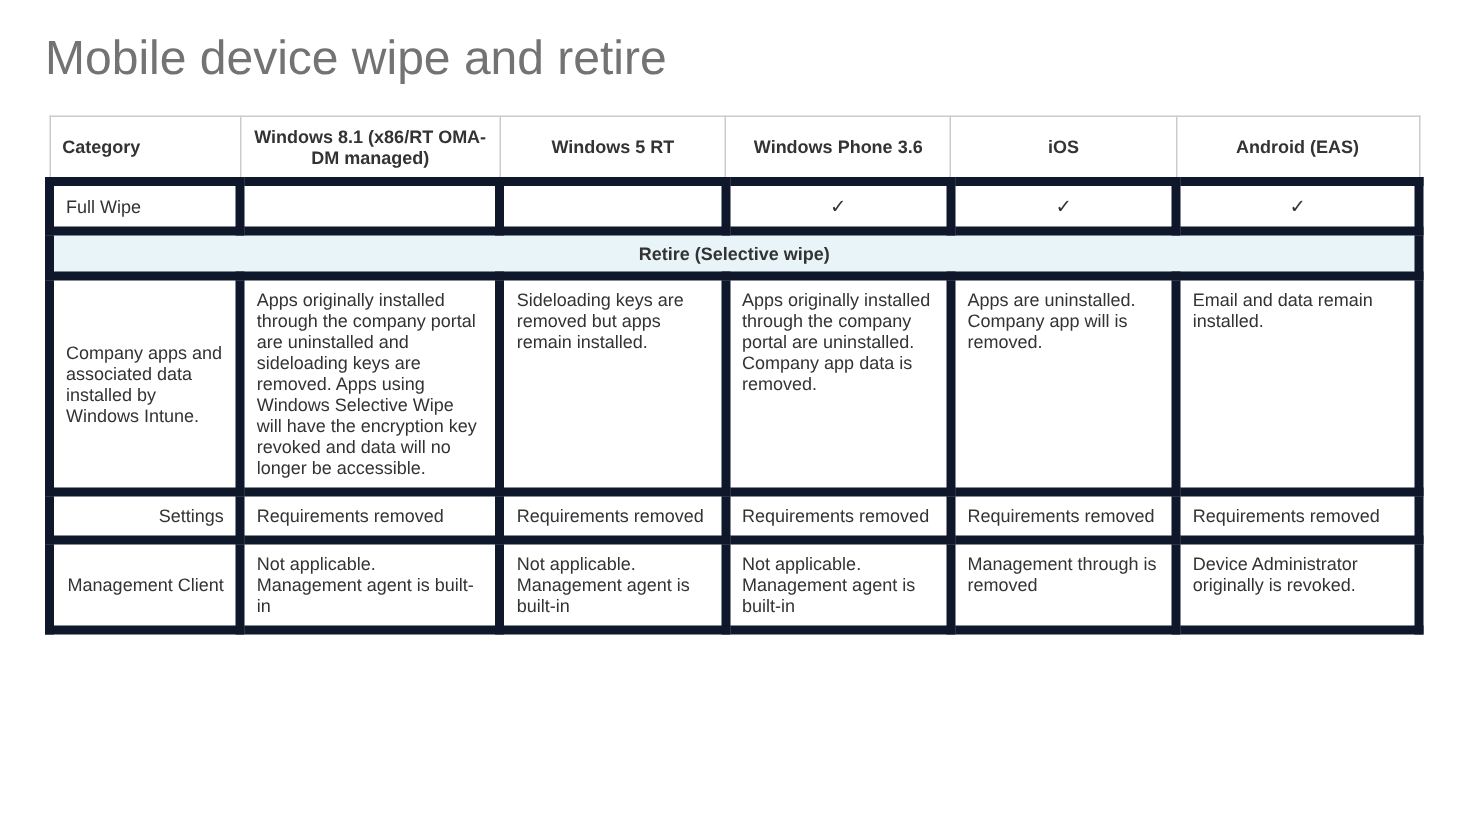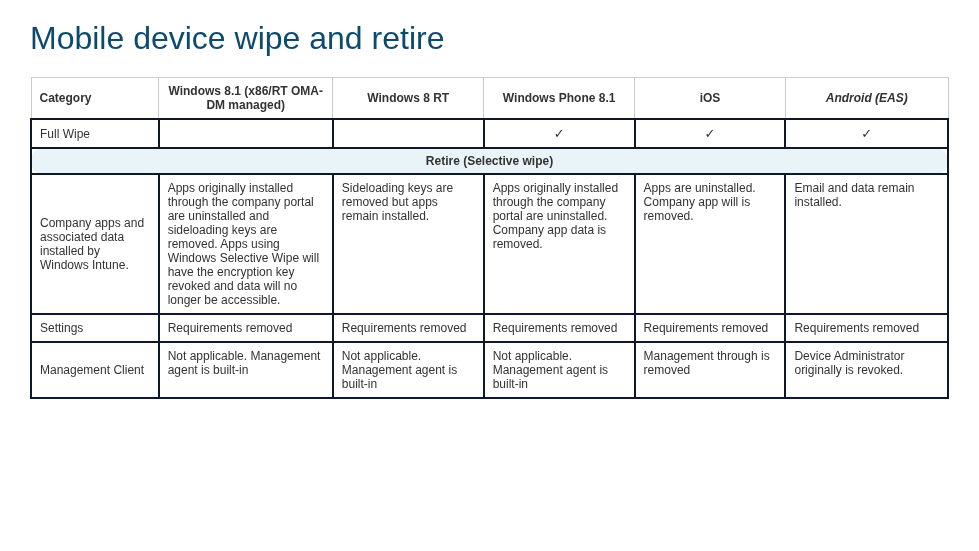--- a/index.html
+++ b/index.html
@@ -7,51 +7,51 @@
       font-family: 'Segoe UI', Arial, sans-serif;
       background: #fff;
       color: #333;
       width: 979px;
       min-height: 551px;
       padding: 20px 30px;
     }
     h1 {
       font-size: 32px;
       font-weight: 300;
-      color: #0c4a6e;
+      color: #737373;
       margin-bottom: 20px;
     }
     table {
       width: 100%;
       border-collapse: collapse;
       font-size: 12px;
     }
     th, td {
-      border: 2px solid #0f172a;
+      border: 6px solid #0f172a;
       padding: 6px 8px;
       vertical-align: top;
       text-align: left;
     }
     thead th {
       background: #fff;
       font-weight: 600;
       font-size: 12px;
       text-align: center;
       vertical-align: middle;
       border: 1px solid #ccc;
     }
     thead th:first-child {
       text-align: left;
     }
     .col-category { width: 110px; }
     .col-win81 { width: 150px; margin-left: 48px; }
     .col-winrt { width: 130px; }
     .col-winphone { width: 130px; }
     .col-ios { width: 130px; }
-    .col-android { width: 140px; font-style: italic; }
+    .col-android { width: 140px; }
 
     .retire-row td {
       background: #e8f4f8;
       text-align: center;
       font-weight: 600;
       font-size: 12px;
       color: #333;
       padding: 5px;
       border-radius: 12px;
     }
@@ -64,37 +64,37 @@
     td.center-content {
       text-align: center;
       vertical-align: middle;
     }
     .row-label {
       font-size: 12px;
       text-align: left;
       vertical-align: middle;
     }
     .row-label-center {
-      text-align: left;
+      text-align: right;
       vertical-align: middle;
       margin-top: 24px;
     }
   </style>
 </head>
 <body>
 
 <h1>Mobile device wipe and retire</h1>
 
 <table>
   <thead>
     <tr>
       <th class="col-category">Category</th>
       <th class="col-win81">Windows 8.1 (x86/RT OMA-DM managed)</th>
-      <th class="col-winrt">Windows 8 RT</th>
-      <th class="col-winphone">Windows Phone 8.1</th>
+      <th class="col-winrt">Windows 5 RT</th>
+      <th class="col-winphone">Windows Phone 3.6</th>
       <th class="col-ios">iOS</th>
       <th class="col-android">Android (EAS)</th>
     </tr>
   </thead>
   <tbody>
 
     <tr>
       <td class="row-label">Full Wipe</td>
       <td class="center-content"></td>
       <td class="center-content"></td>

